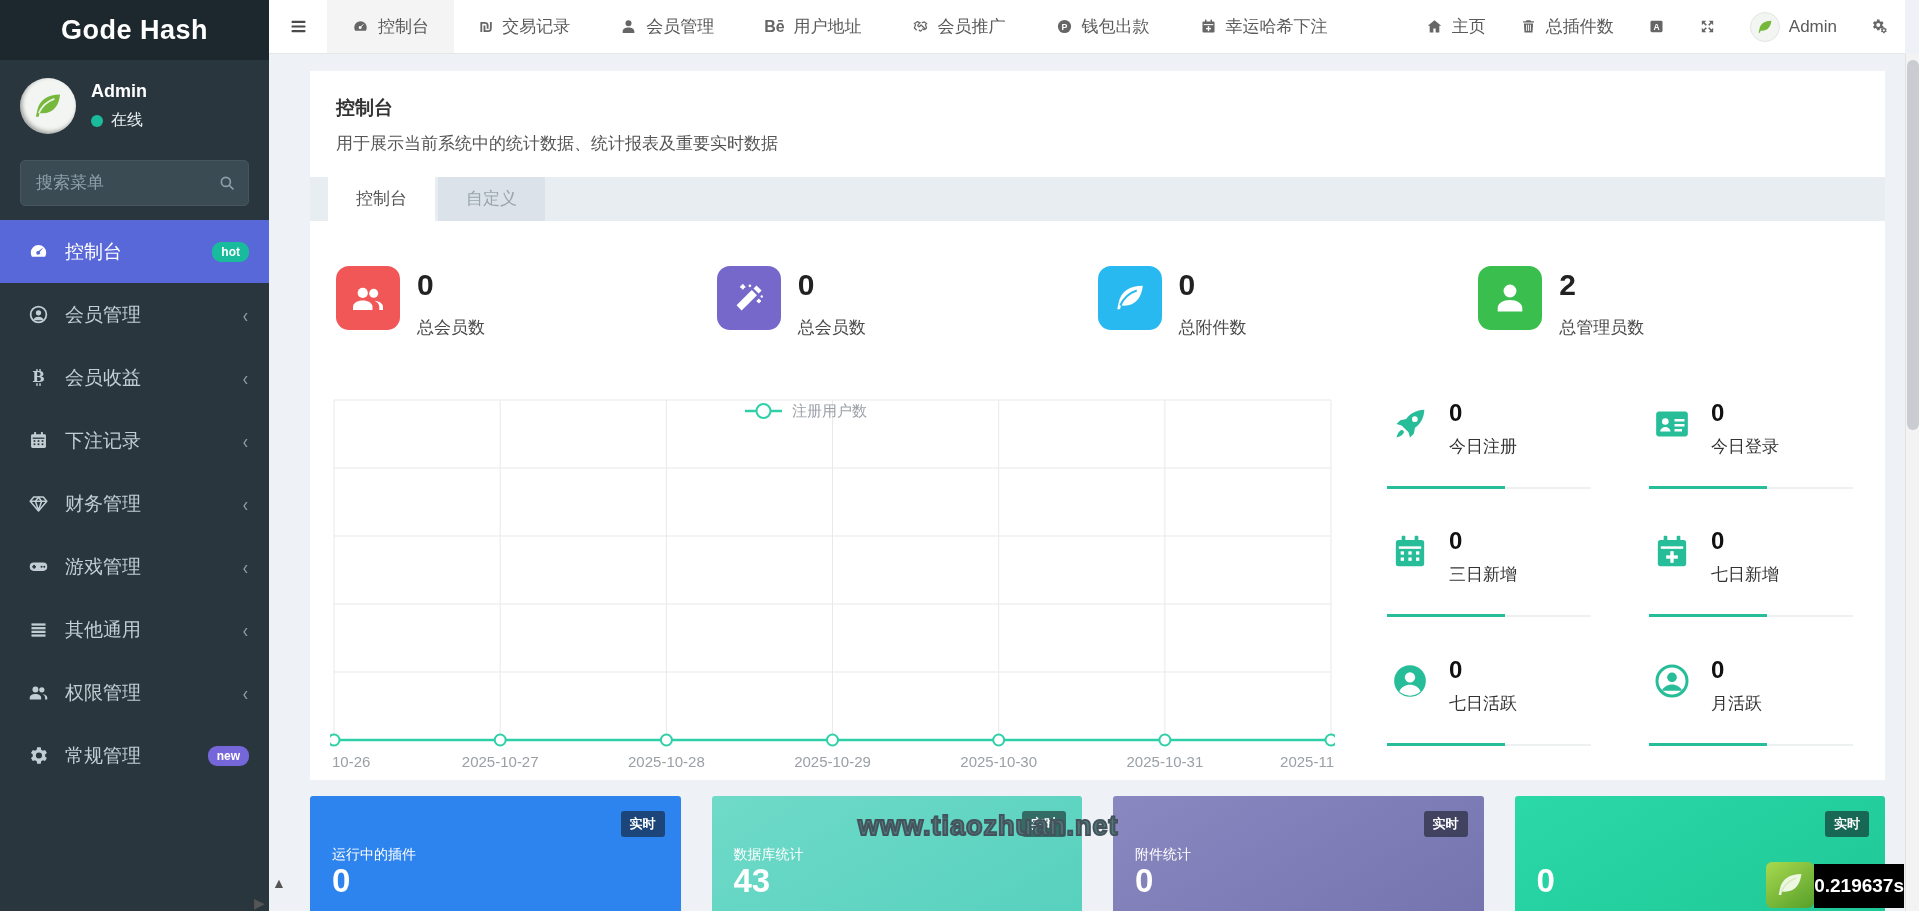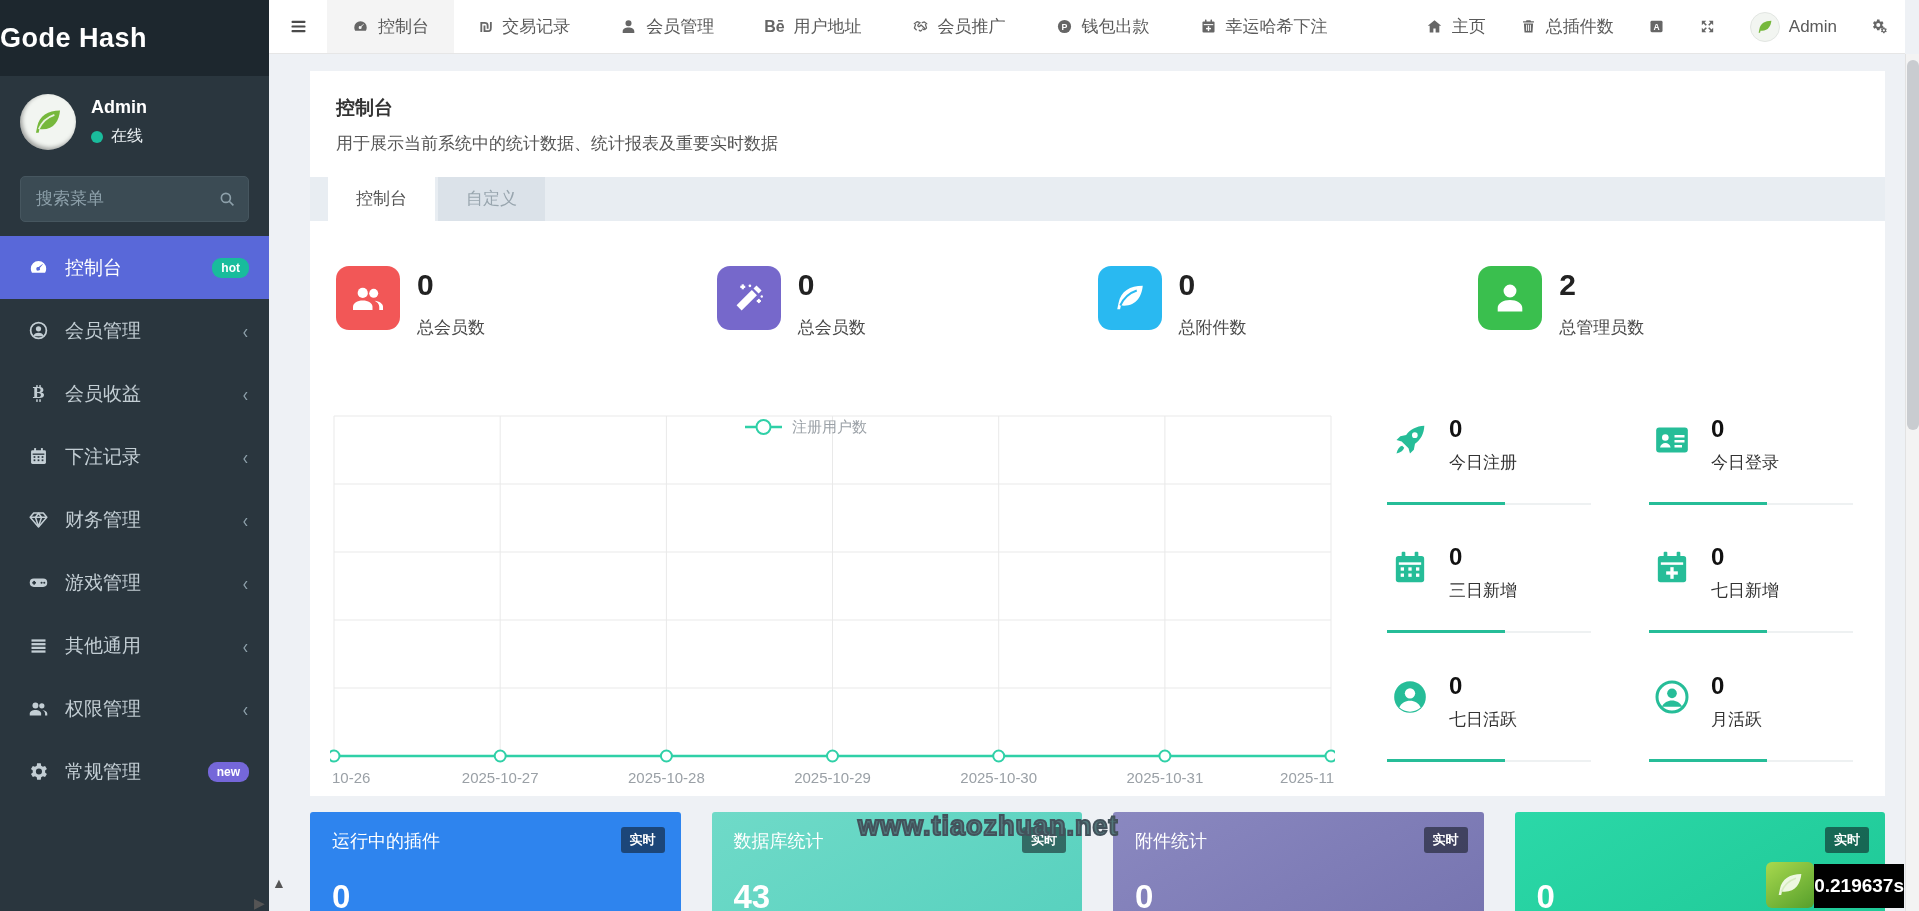--- a/index.html
+++ b/index.html
@@ -5,21 +5,21 @@
   * { margin:0; padding:0; box-sizing:border-box; }
   html,body { width:1919px; height:911px; overflow:hidden; }
   body { font-family:"Liberation Sans","DejaVu Sans",sans-serif; background:#eef1f5; }
   #app { position:relative; width:1919px; height:911px; overflow:hidden; }
   svg { display:block; }
   .cut { fill:var(--cutfill,#fff); }
   .cutt { fill:var(--cutfill,#fff); font-family:"Liberation Sans",sans-serif; }
 
   
   .sidebar { position:absolute; left:0; top:0; width:269px; height:911px; background:#2a363e; z-index:3; }
-  .side-header { height:76px; background:#1d272e; display:flex; align-items:center; }
+  .side-header { height:60px; background:#1d272e; display:flex; align-items:center; justify-content:center; }
   .brand { color:#fff; font-size:27px; font-weight:bold; letter-spacing:.5px; }
   .user-panel { display:flex; padding:18px 20px 10px 20px; gap:15px; align-items:center; }
   .avatar-big { width:56px; height:56px; border-radius:50%; background:#f2f5f1; box-shadow:inset 2px -2px 4px rgba(0,0,0,.35); display:flex; align-items:center; justify-content:center; }
   .avatar-big svg { width:34px; height:34px; color:#76b83c; }
   .user-name { color:#fff; font-size:18px; font-weight:bold; }
   .user-status { display:flex; align-items:center; gap:8px; margin-top:8px; }
   .dot { width:12px; height:12px; border-radius:50%; background:#1abc9c; }
   .status-text { color:#e7edf0; font-size:16px; }
   .side-search { position:relative; margin:16px 20px 14px 20px; }
   .side-search input { width:100%; height:46px; background:#3b4b54; border:1px solid #46565f; border-radius:5px; color:#cfd8dd; font-size:17px; padding:0 42px 0 15px; outline:none; }
@@ -59,39 +59,39 @@
   .tab.inactive { background:#dbe2e9; color:#98a5ae; margin-left:3px; }
   .panel-body { padding:0 26px 0 20px; }
 
   .stats-row { display:grid; grid-template-columns:repeat(4,1fr); margin-top:45px; padding-left:6px; }
   .stat { display:flex; gap:17px; align-items:flex-start; }
   .stat-icon { width:64px; height:64px; border-radius:13px; display:flex; align-items:center; justify-content:center; flex:none; }
   .stat-icon svg { width:36px; height:36px; color:#fff; }
   .stat-value { font-size:30px; font-weight:bold; color:#222; line-height:1; margin-top:4px; }
   .stat-label { font-size:17px; color:#4a4a4a; margin-top:16px; }
 
-  .mid-row { display:flex; margin-top:72px;justify-content:flex-end; }
+  .mid-row { display:flex; margin-top:56px;justify-content:flex-end; }
   .chart-wrap { width:1005px; flex:none; }
   .chart-wrap svg { overflow:hidden; }
   .gridline { stroke:#e9e9e9; stroke-width:1; }
   .axis-label { font-size:15px; fill:#9aa0a6; font-family:"Liberation Sans",sans-serif; }
   .legend-text { font-size:15px; fill:#9aa0a6; font-family:"Liberation Sans",sans-serif; }
 
   .mini-grid { flex:1; margin-left:52px; margin-right:6px; display:grid; grid-template-columns:1fr 1fr; column-gap:58px; }
   .mini { position:relative; height:108px; display:flex; gap:16px; padding-top:6px; }
   .mini-icon { width:46px; height:46px; color:#26bd98; flex:none; display:flex; align-items:center; justify-content:center; }
   .mini-icon svg { width:40px; height:40px; }
   .mini-value { font-size:24px; font-weight:bold; color:#111; line-height:1; }
   .mini-label { font-size:17px; color:#333; margin-top:10px; }
   .mini-bar { position:absolute; left:0; right:0; bottom:14px; height:2px; background:#eef1f2; }
   .mini-bar i { position:absolute; left:0; top:-1px; width:118px; height:3px; background:#26bd98; display:block; }
 
   .cards-row { margin:16px 20px 0 41px; display:grid; grid-template-columns:repeat(4,1fr); gap:31px; }
   .bcard { position:relative; height:150px; border-radius:3px; padding:17px 22px; color:#fff; overflow:hidden; }
-  .bcard-title { font-size:18px; }
+  .bcard-title { font-size:14px;margin-top:33px; }
   .bcard-badge { position:absolute; top:15px; right:16px; background:rgba(15,20,25,.55); border-radius:3px; padding:4px 9px; font-size:13px; font-weight:bold; }
   .bcard-values { position:absolute; left:22px; right:22px; top:66px; }
   .bcard-v1 { font-size:33px; font-weight:bold; }
   .bcard-v2 { position:absolute; left:53%; top:6px; font-size:33px; font-weight:bold;margin-top:37px; }
 
   .watermark { position:absolute; left:858px; top:811px; z-index:6; font-size:27px; font-weight:bold; letter-spacing:1px; color:rgba(110,190,180,.35); -webkit-text-stroke:2px #43525b; text-shadow:0 0 1px #43525b; white-space:nowrap; pointer-events:none; }
 
   .trace { position:absolute; right:15px; bottom:3px; z-index:7; display:flex; align-items:flex-end; }
   .trace-logo { width:48px; height:46px; background:linear-gradient(145deg,#a8d94e,#569f2b); border-radius:6px; display:flex; align-items:center; justify-content:center; }
   .trace-logo svg { width:32px; height:32px; color:#eef7e2; }

